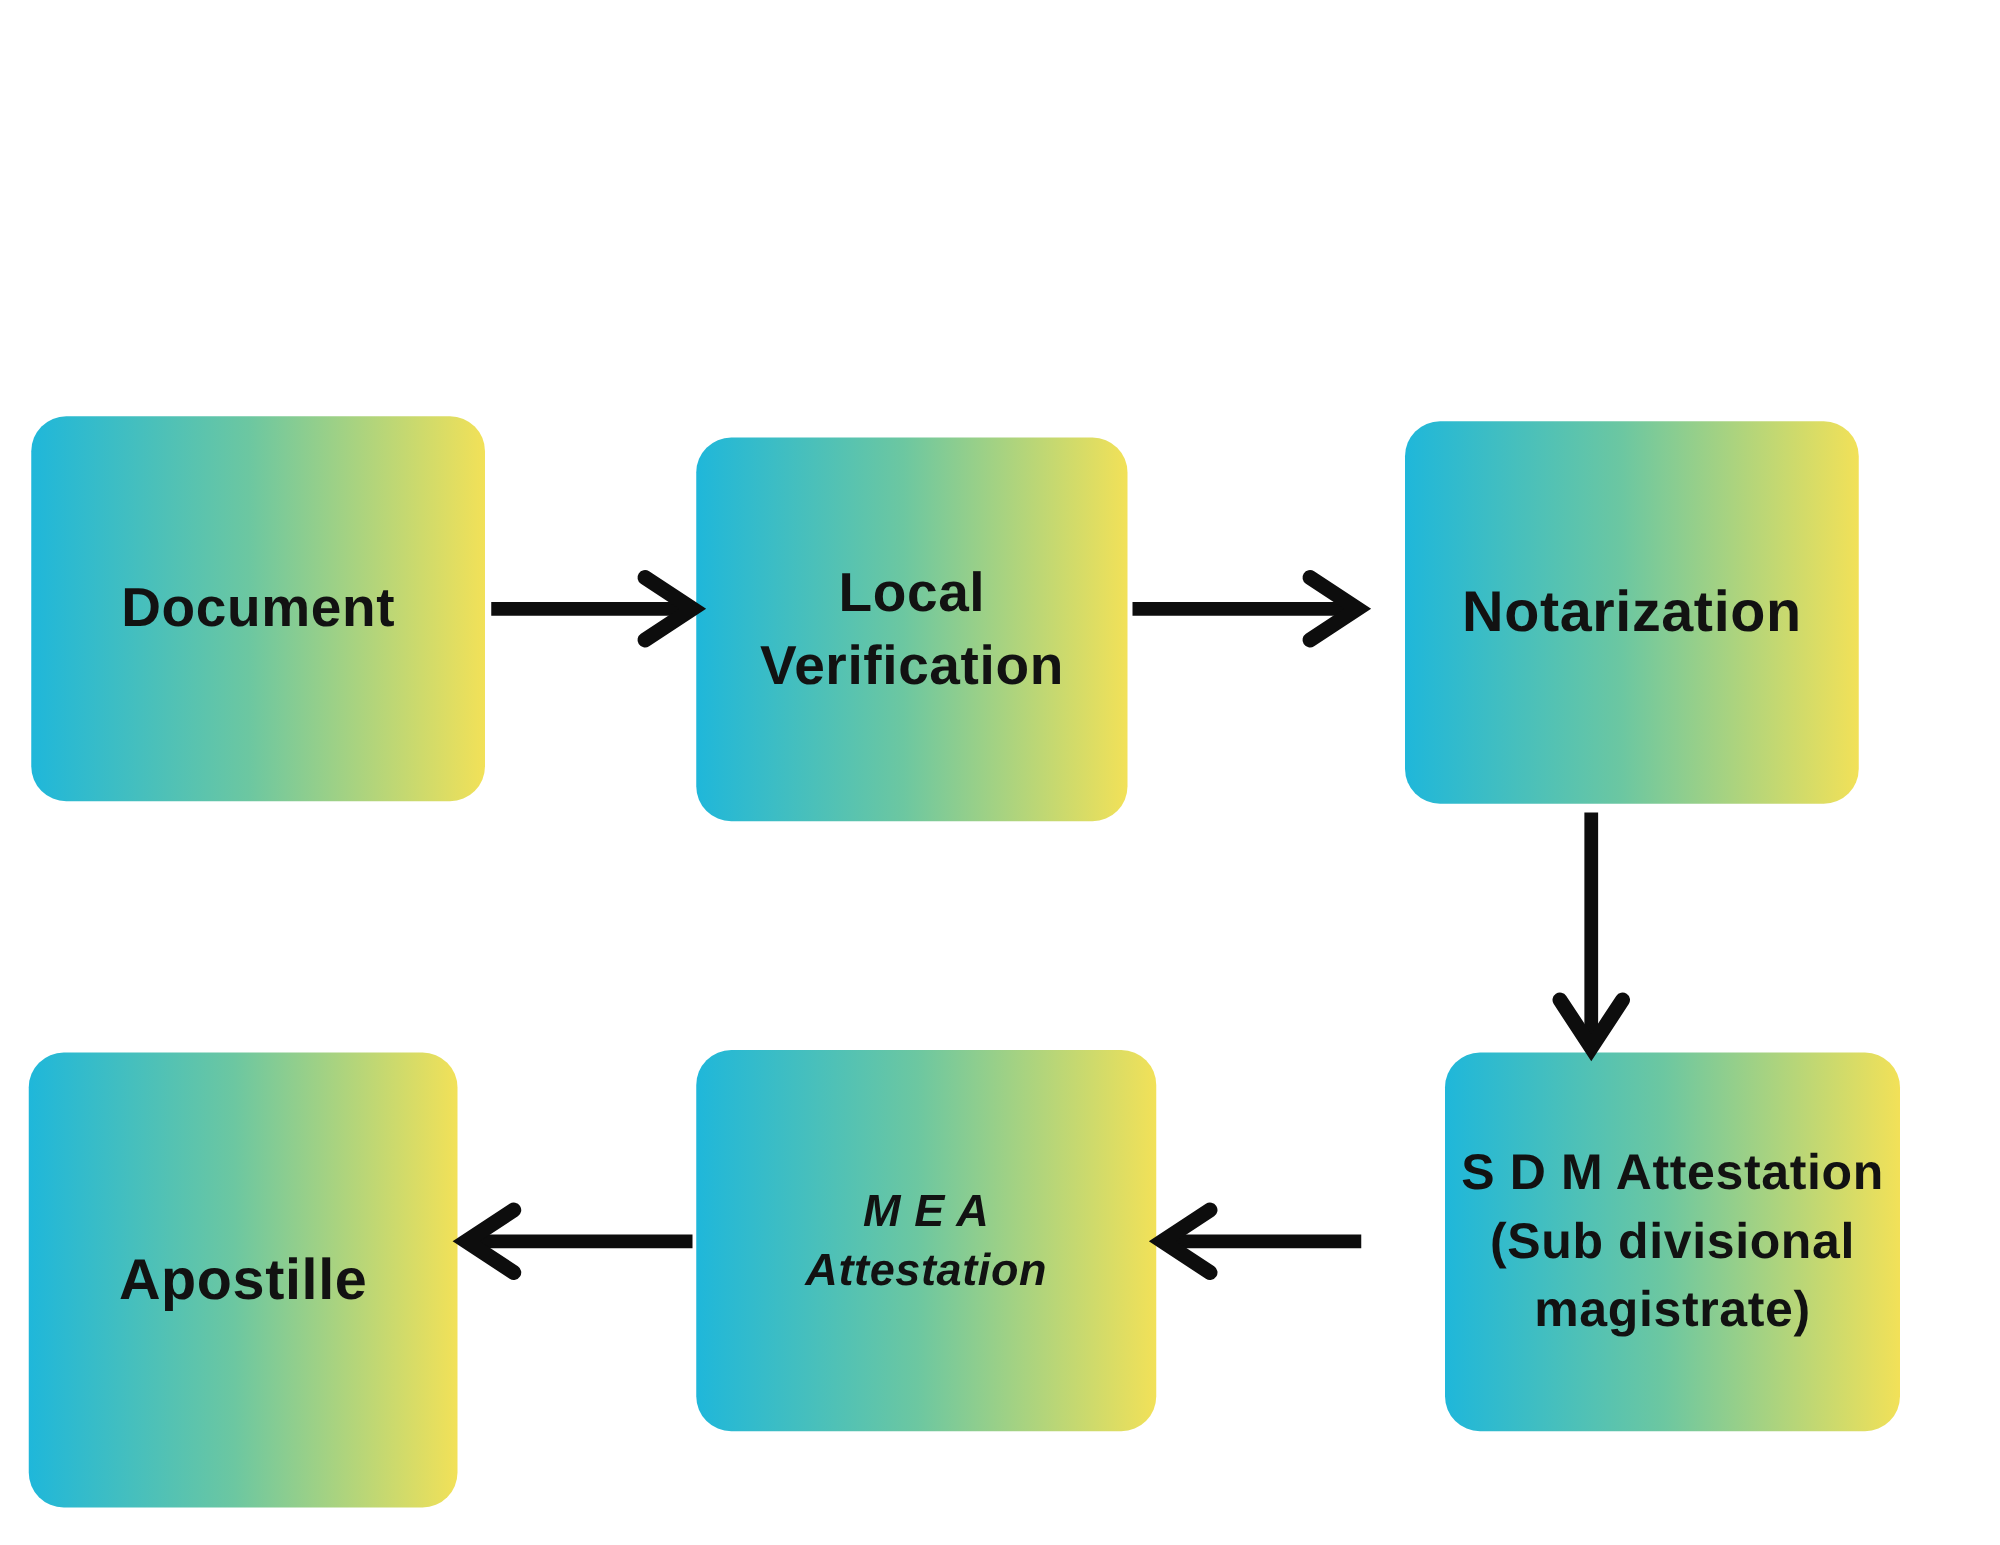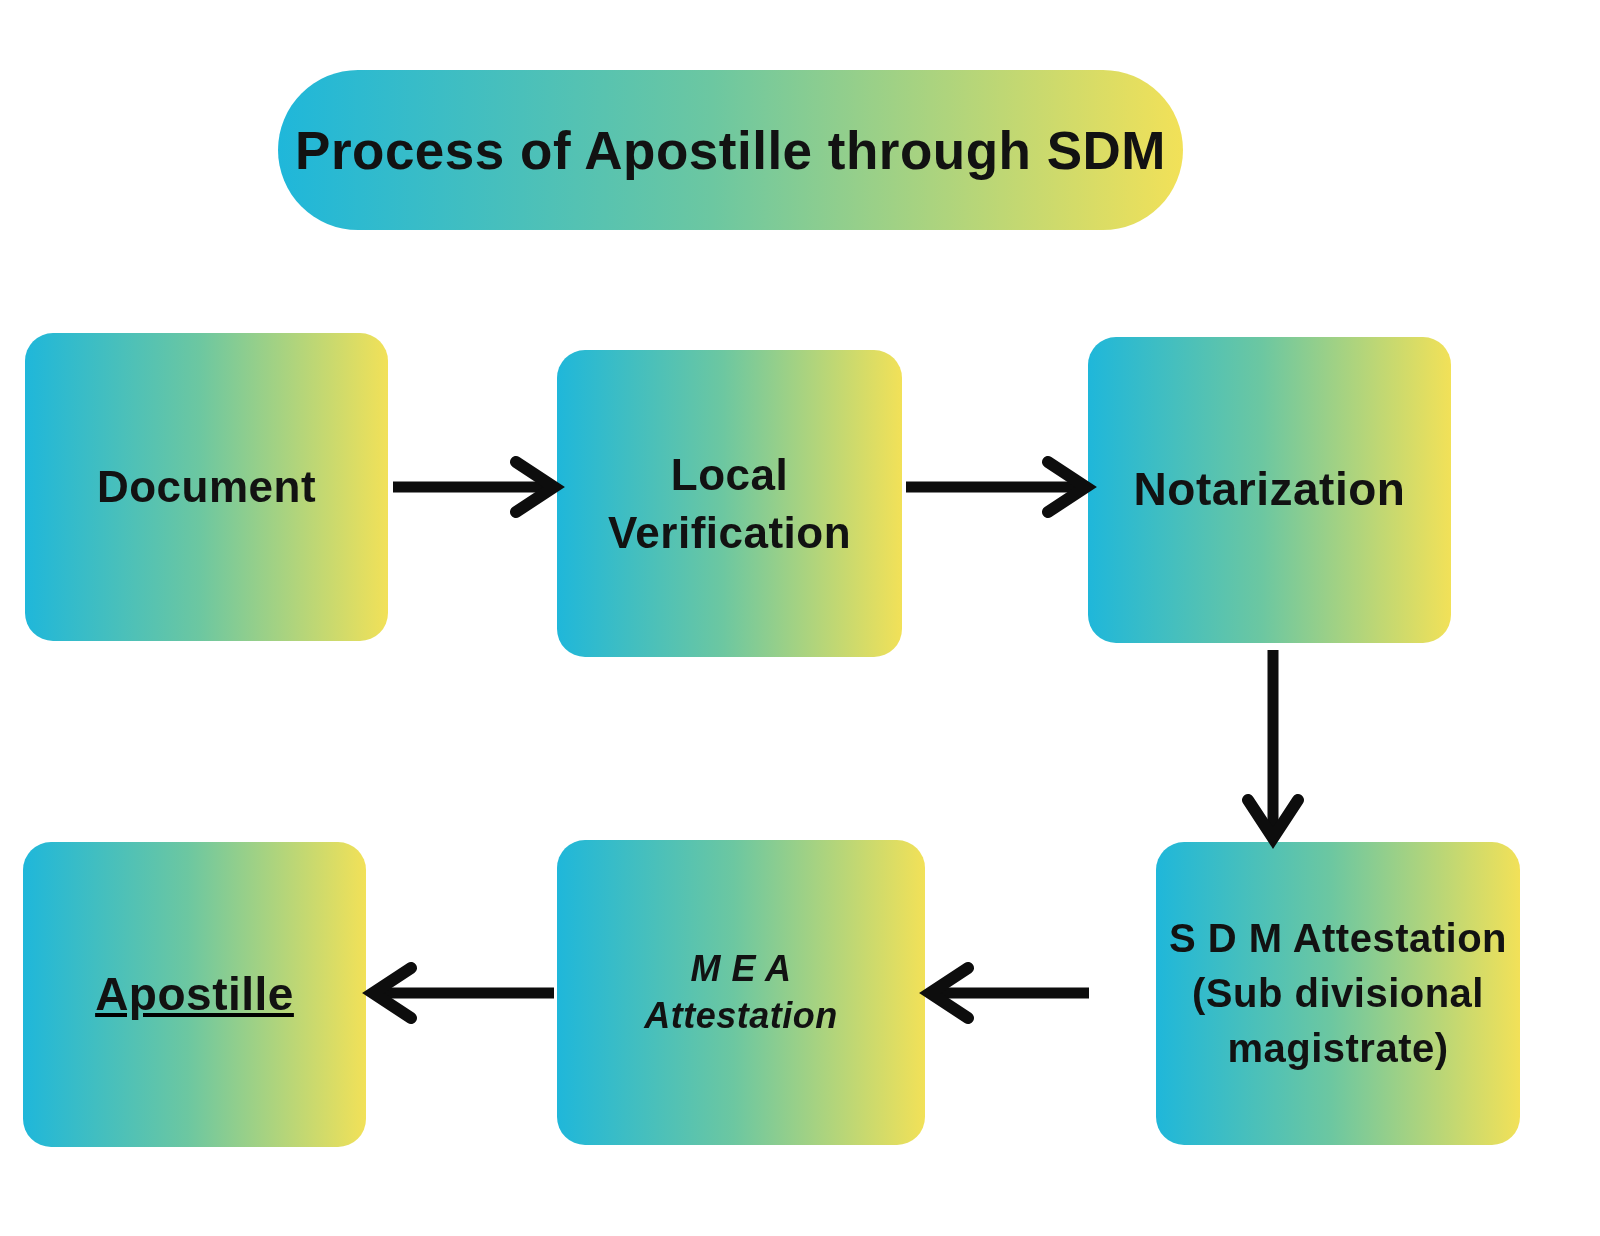--- a/index.html
+++ b/index.html
@@ -51,27 +51,27 @@
     font-weight: 700;
     color: var(--text, #121212);
     white-space: pre-line;
     line-height: 1.3;
     letter-spacing: 0.5px;
   }
   #node-document      { left: 25px;   top: 333px; width: 363px; height: 308px; }
   #node-document span { font-size: 44px; }
   #node-local-verification      { left: 557px;  top: 350px; width: 345px; height: 307px; }
   #node-local-verification span { font-size: 44px; }
-  #node-notarization      { left: 1088px; top: 337px; width: 363px; height: 306px; }
+  #node-notarization      { left: 1124px; top: 337px; width: 363px; height: 306px; }
   #node-notarization span { font-size: 46px; }
   #node-sdm-attestation      { left: 1156px; top: 842px; width: 364px; height: 303px; }
   #node-sdm-attestation span { font-size: 40px; line-height: 1.38; }
   #node-mea-attestation      { left: 557px;  top: 840px; width: 368px; height: 305px; }
   #node-mea-attestation span { font-size: 36px; font-style: italic; }
-  #node-apostille      { left: 23px;   top: 842px; width: 343px; height: 305px; text-decoration: underline; }
+  #node-apostille      { left: 23px;   top: 842px; width: 343px; height: 364px; }
   #node-apostille span { font-size: 46px; }
   svg.arrows {
     position: absolute;
     left: 0;
     top: 0;
     width: 1600px;
     height: 1236px;
     pointer-events: none;
   }
   svg.arrows line, svg.arrows polyline {
@@ -80,23 +80,20 @@
     stroke-linejoin: miter;
   }
   svg.arrows line { stroke-width: 11px; }
   svg.arrows polyline { stroke-width: 12px; stroke-linecap: round; }
 </style>
 </head>
 <body>
 
 <div class="canvas">
 
-  <div class="title-pill grad">
-    <span>Process of Apostille through SDM</span>
-  </div>
 
   <div class="node grad" id="node-document">
     <span>Document</span>
   </div>
 
   <div class="node grad" id="node-local-verification">
     <span>Local
 Verification</span>
   </div>
 

